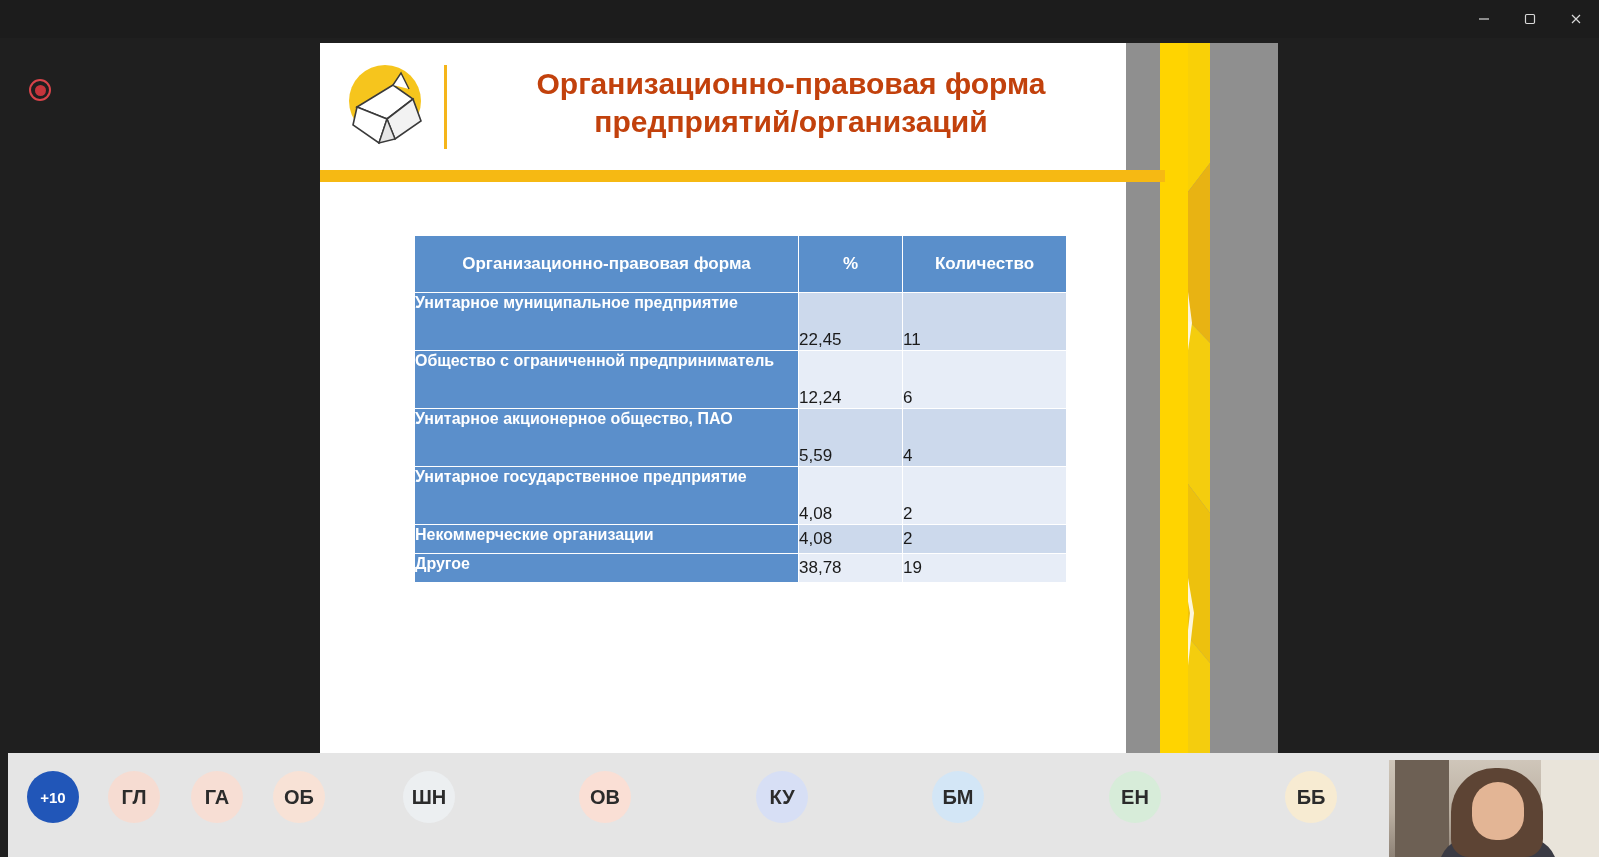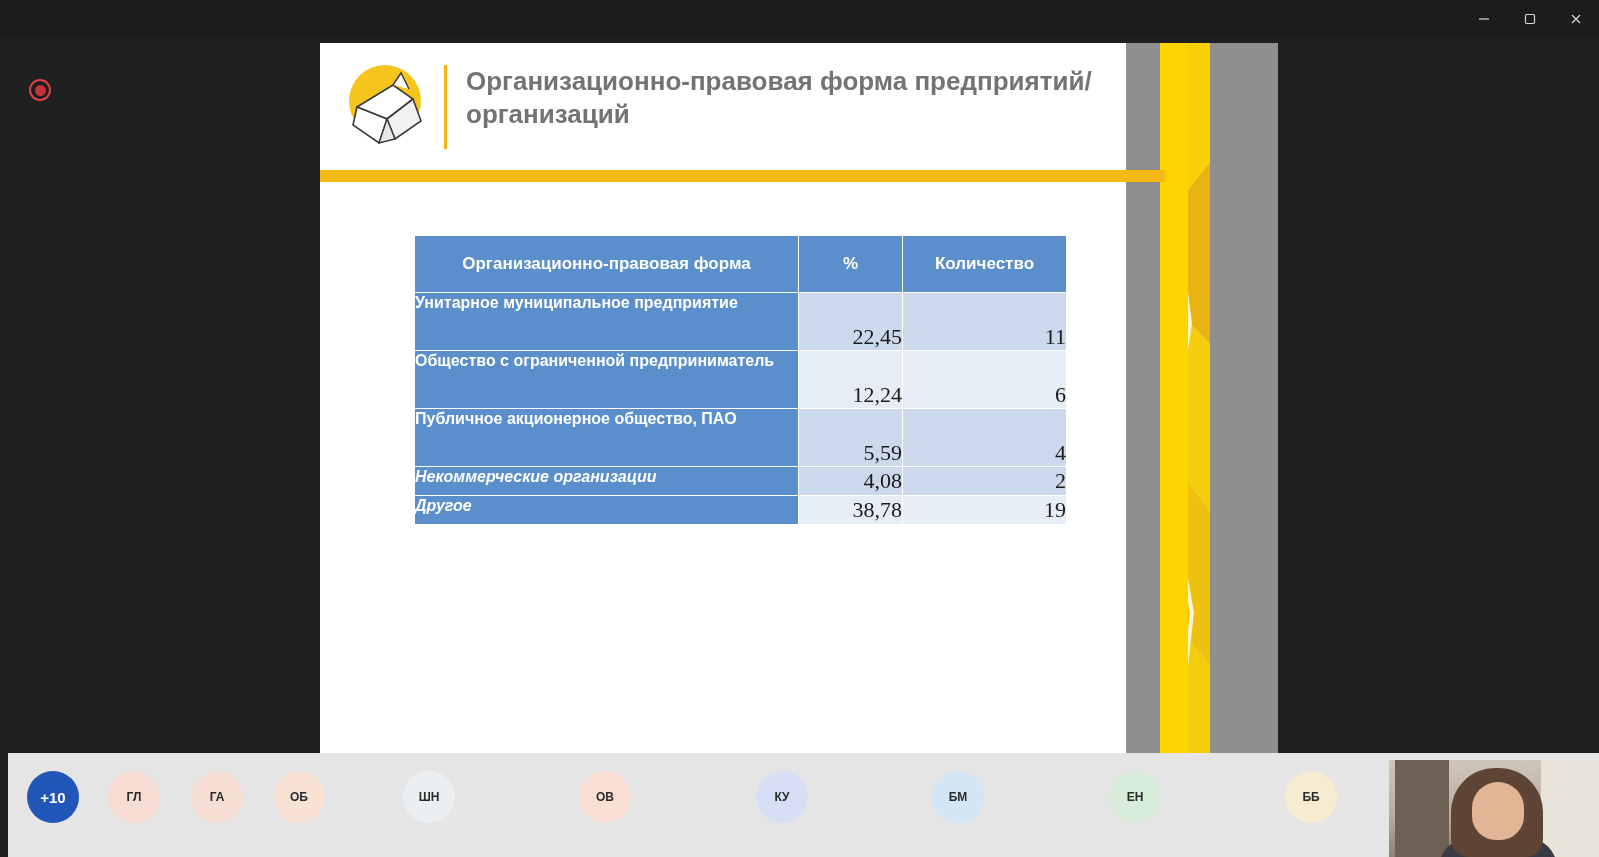--- a/index.html
+++ b/index.html
@@ -71,22 +71,22 @@
     background: #f6c51d;
   }
   .logo svg { position: absolute; left: 0; top: 0; }
   .logo-divider {
     position: absolute; left: 124px; top: 22px;
     width: 3px; height: 84px; background: #f5b51a;
   }
   .slide-title {
     position: absolute; left: 146px; top: 22px;
     width: 650px;
-    font-size: 26px; font-weight: bold; line-height: 1.28;
-    color: #737373; text-align: left;
+    font-size: 30px; font-weight: bold; line-height: 1.28;
+    color: #c2410c; text-align: center;
   }
   .gold-bar {
     position: absolute; left: 0; top: 127px;
     width: 845px; height: 12px; background: #f6b913;
   }
 
   
   .band-grey {
     position: absolute; left: 786px; top: 0;
     width: 172px; height: 710px; background: #8f8f8f;
@@ -128,44 +128,43 @@
     background: #5b8fcb;
     color: #ffffff;
     font-size: 16px; font-weight: bold;
     text-align: left;
     padding: 4px 8px 6px 8px;
     line-height: 1.25;
     vertical-align: top;
   }
   td.pct, td.qty {
     color: #1a1a1a;
-    font-size: 22px;
-    text-align: right;
+    font-size: 17px;
+    text-align: left;
     vertical-align: bottom;
     padding-bottom: 5px;
-    font-family: Liberation Serif, serif;
   }
   tr.odd td.pct, tr.odd td.qty { background: #ccd9ec; }
   tr.even td.pct, tr.even td.qty { background: #e7edf7; }
   tr.two-line td.name { height: 58px; }
-  tr.one-line td.name { height: 29px; font-style: italic; }
+  tr.one-line td.name { height: 29px; }
   tr.one-line td.pct, tr.one-line td.qty { vertical-align: middle; padding-bottom: 0; }
 
   
   .participants {
     position: absolute; left: 8px; top: 753px;
     width: 1599px; height: 104px;
     background: #e5e5e5;
     padding-left: 27px;
   }
   .avatar {
     position: absolute; top: 18px;
     width: 52px; height: 52px; border-radius: 50%;
     display: flex; align-items: center; justify-content: center;
-    font-size: 12px; font-weight: bold;
+    font-size: 20px; font-weight: bold;
     color: #2b2b2b;
     user-select: none;
   }
   .avatar.overflow {
     background: #2156b8; color: #ffffff; font-size: 15px;
   }
 
   
   .self-video {
     position: absolute; right: 0; top: 760px;
@@ -256,23 +255,28 @@
                 <td class="name">Унитарное муниципальное предприятие</td>
                 <td class="pct">22,45</td>
                 <td class="qty">11</td>
               </tr>
               <tr class="even two-line">
                 <td class="name">Общество с ограниченной предприниматель</td>
                 <td class="pct">12,24</td>
                 <td class="qty">6</td>
               </tr>
               <tr class="odd two-line">
-                <td class="name">Публичное акционерное общество, ПАО</td>
+                <td class="name">Унитарное акционерное общество, ПАО</td>
                 <td class="pct">5,59</td>
                 <td class="qty">4</td>
+              </tr>
+              <tr class="even two-line">
+                <td class="name">Унитарное государственное предприятие</td>
+                <td class="pct">4,08</td>
+                <td class="qty">2</td>
               </tr>
               <tr class="odd one-line">
                 <td class="name">Некоммерческие организации</td>
                 <td class="pct">4,08</td>
                 <td class="qty">2</td>
               </tr>
               <tr class="even one-line">
                 <td class="name">Другое</td>
                 <td class="pct">38,78</td>
                 <td class="qty">19</td>

